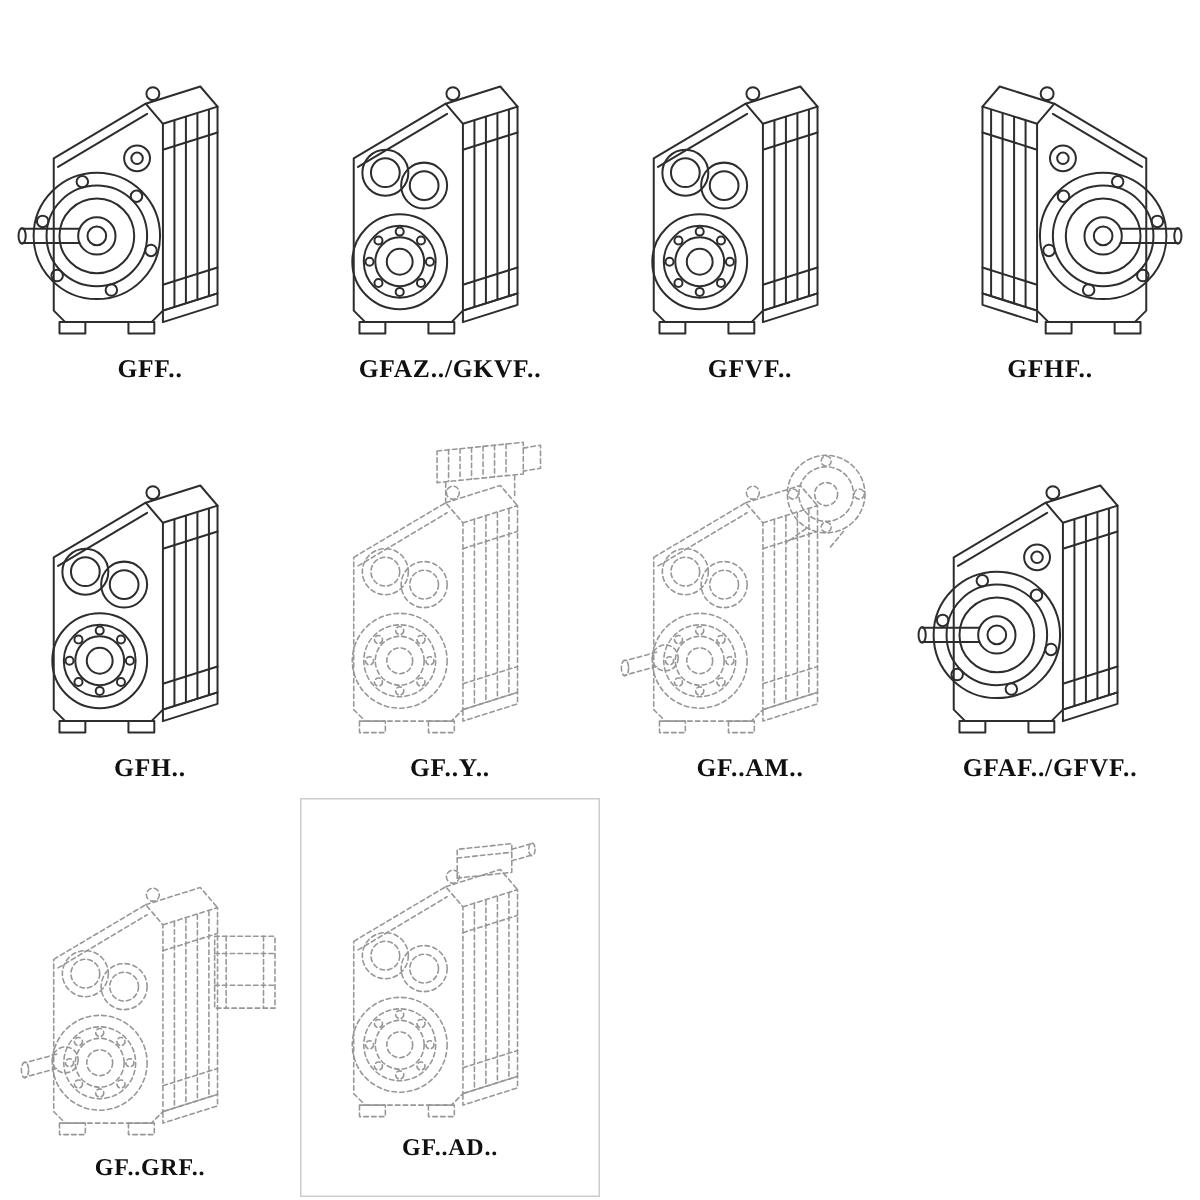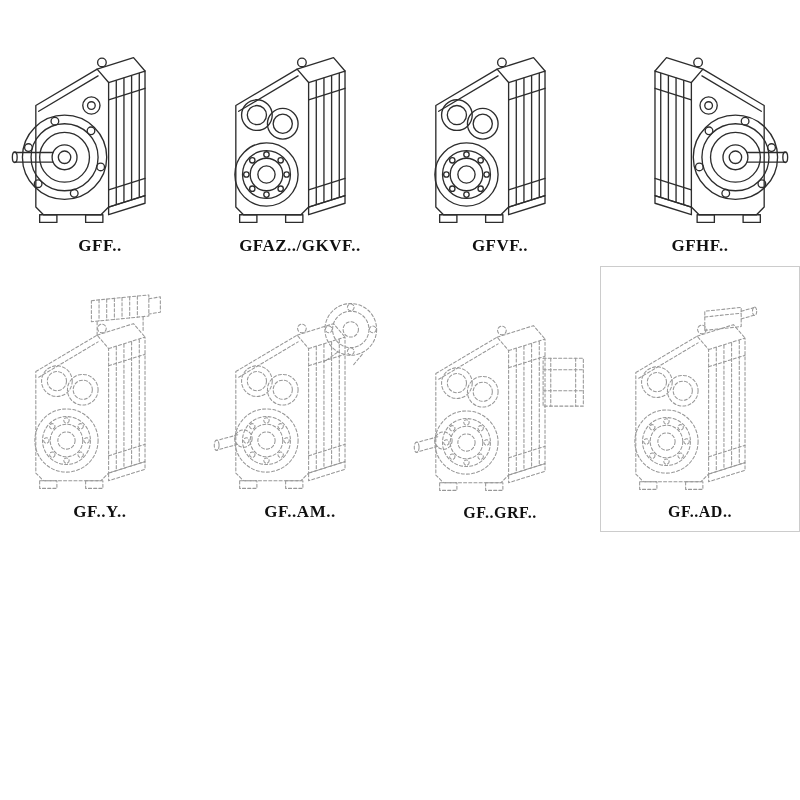--- a/index.html
+++ b/index.html
@@ -1,19 +1,19 @@
 <!DOCTYPE html>
 <html><head>
 <meta charset="utf-8">
 <style>
   html,body{margin:0;padding:0;background:#ffffff;}
   body{width:800px;height:800px;overflow:hidden;font-family:"Liberation Serif",serif;}
   .grid{display:grid;grid-template-columns:repeat(4,200px);grid-template-rows:repeat(3,266px);width:742px;height:798px;}
   .cell{display:flex;flex-direction:column;align-items:center;justify-content:flex-end;padding:4px 2px 10px;box-sizing:border-box;margin:0;}
-  .cell.boxed{border:1px solid #cccccc;}
+  .cell.boxed{border:1px solid #cccccc;justify-content:center;}
   svg.draw{width:182px;height:auto;flex:0 0 auto;stroke:#2d2d2d;stroke-width:1.4;fill:none;stroke-linecap:round;stroke-linejoin:round;}
   svg.draw.ph{stroke:#979797;stroke-width:1.1;stroke-dasharray:3.2 2.2;}
   .lbl{font-weight:700;font-size:17px;letter-spacing:.5px;color:#101010;margin-top:2px;white-space:nowrap;}
   .lbl.big{font-size:16px;}
   .defs-holder{position:absolute;width:0;height:0;overflow:hidden;}
 </style>
 </head>
 <body>
 
 <svg class="defs-holder" aria-hidden="true">
@@ -132,20 +132,27 @@
   <figure class="cell">
     <svg class="draw" viewBox="0 0 190 216">
       <g transform="translate(190,0) scale(-1,1)">
         <use href="#g-housing"></use>
           <use href="#g-front-flange"></use>
       </g>
     </svg>
     <figcaption class="lbl">GFHF..</figcaption>
   </figure>
 
+  <figure class="cell">
+    <svg class="draw" viewBox="0 0 190 216">
+      <use href="#g-housing"></use>
+        <use href="#g-front-bores"></use>
+    </svg>
+    <figcaption class="lbl">GFH..</figcaption>
+  </figure>
 
 
   <figure class="cell">
     <svg class="draw ph" viewBox="0 0 190 216">
       <use href="#g-housing"></use>
         <use href="#g-front-bores"></use>
         <use href="#g-motor-top"></use>
     </svg>
     <figcaption class="lbl">GF..Y..</figcaption>
   </figure>
@@ -153,20 +160,27 @@
   <figure class="cell">
     <svg class="draw ph" viewBox="0 0 190 216">
       <use href="#g-housing"></use>
         <use href="#g-front-bores"></use>
         <use href="#g-flange-top"></use>
         <use href="#g-shaft-left"></use>
     </svg>
     <figcaption class="lbl">GF..AM..</figcaption>
   </figure>
 
+  <figure class="cell">
+    <svg class="draw" viewBox="0 0 190 216">
+      <use href="#g-housing"></use>
+        <use href="#g-front-flange"></use>
+    </svg>
+    <figcaption class="lbl">GFAF../GFVF..</figcaption>
+  </figure>
 
 
   <figure class="cell">
     <svg class="draw ph" viewBox="0 0 190 216">
       <use href="#g-housing"></use>
         <use href="#g-front-bores"></use>
         <use href="#g-side-box"></use>
         <use href="#g-shaft-left"></use>
     </svg>
     <figcaption class="lbl big">GF..GRF..</figcaption>

